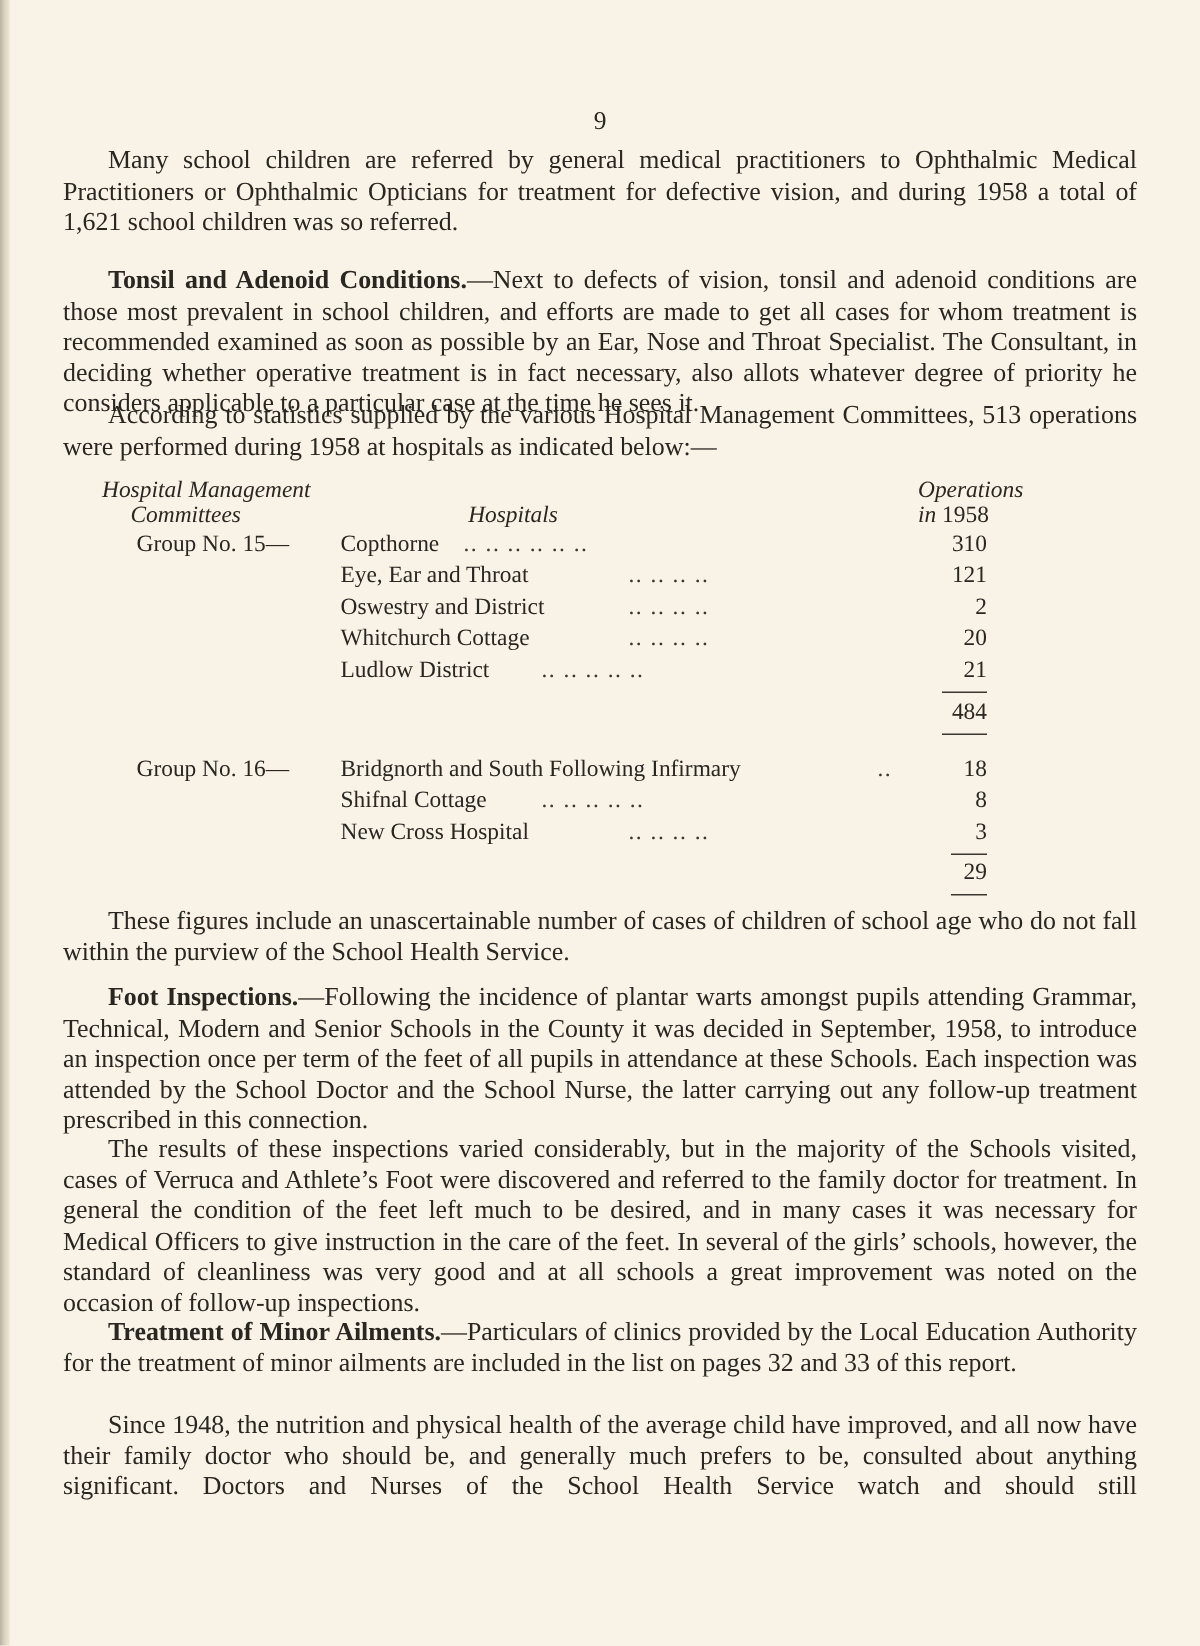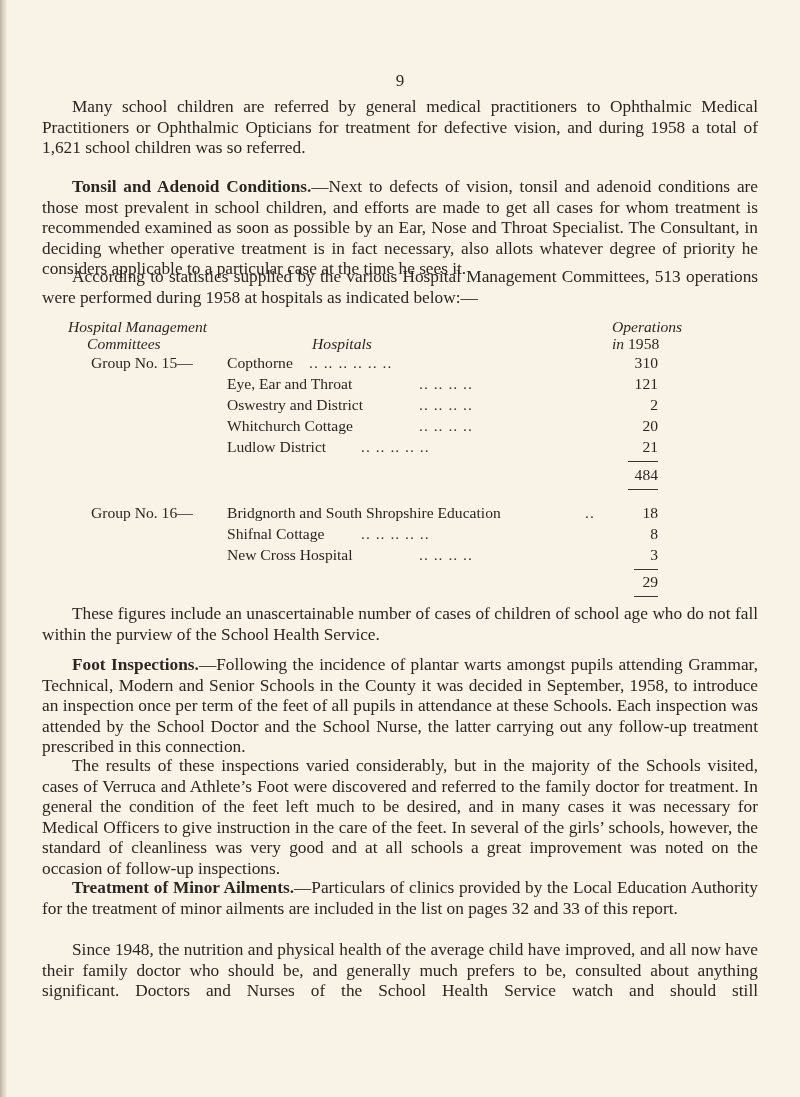--- a/index.html
+++ b/index.html
@@ -159,21 +159,21 @@
       <span class="cell-value">21</span>
     </div>
     <div class="rule" style="left:586px; top:143px; width:30px;"></div>
     <div class="row" style="top:147px;">
       <span class="cell-value">484</span>
     </div>
     <div class="rule" style="left:586px; top:171px; width:30px;"></div>
 
     <div class="row" style="top:185px;">
       <span class="cell-group">Group No. 16—</span>
-      <span class="cell-hospital">Bridgnorth and South Shropshire Education</span>
+      <span class="cell-hospital">Bridgnorth and South Following Infirmary</span>
       <span class="cell-leaders" style="left:543px;">..</span>
       <span class="cell-value">18</span>
     </div>
     <div class="row" style="top:206px;">
       <span class="cell-hospital">Shifnal Cottage</span>
       <span class="cell-leaders" style="left:319px;">..    ..    ..    ..    ..</span>
       <span class="cell-value">8</span>
     </div>
     <div class="row" style="top:227px;">
       <span class="cell-hospital">New Cross Hospital</span>

